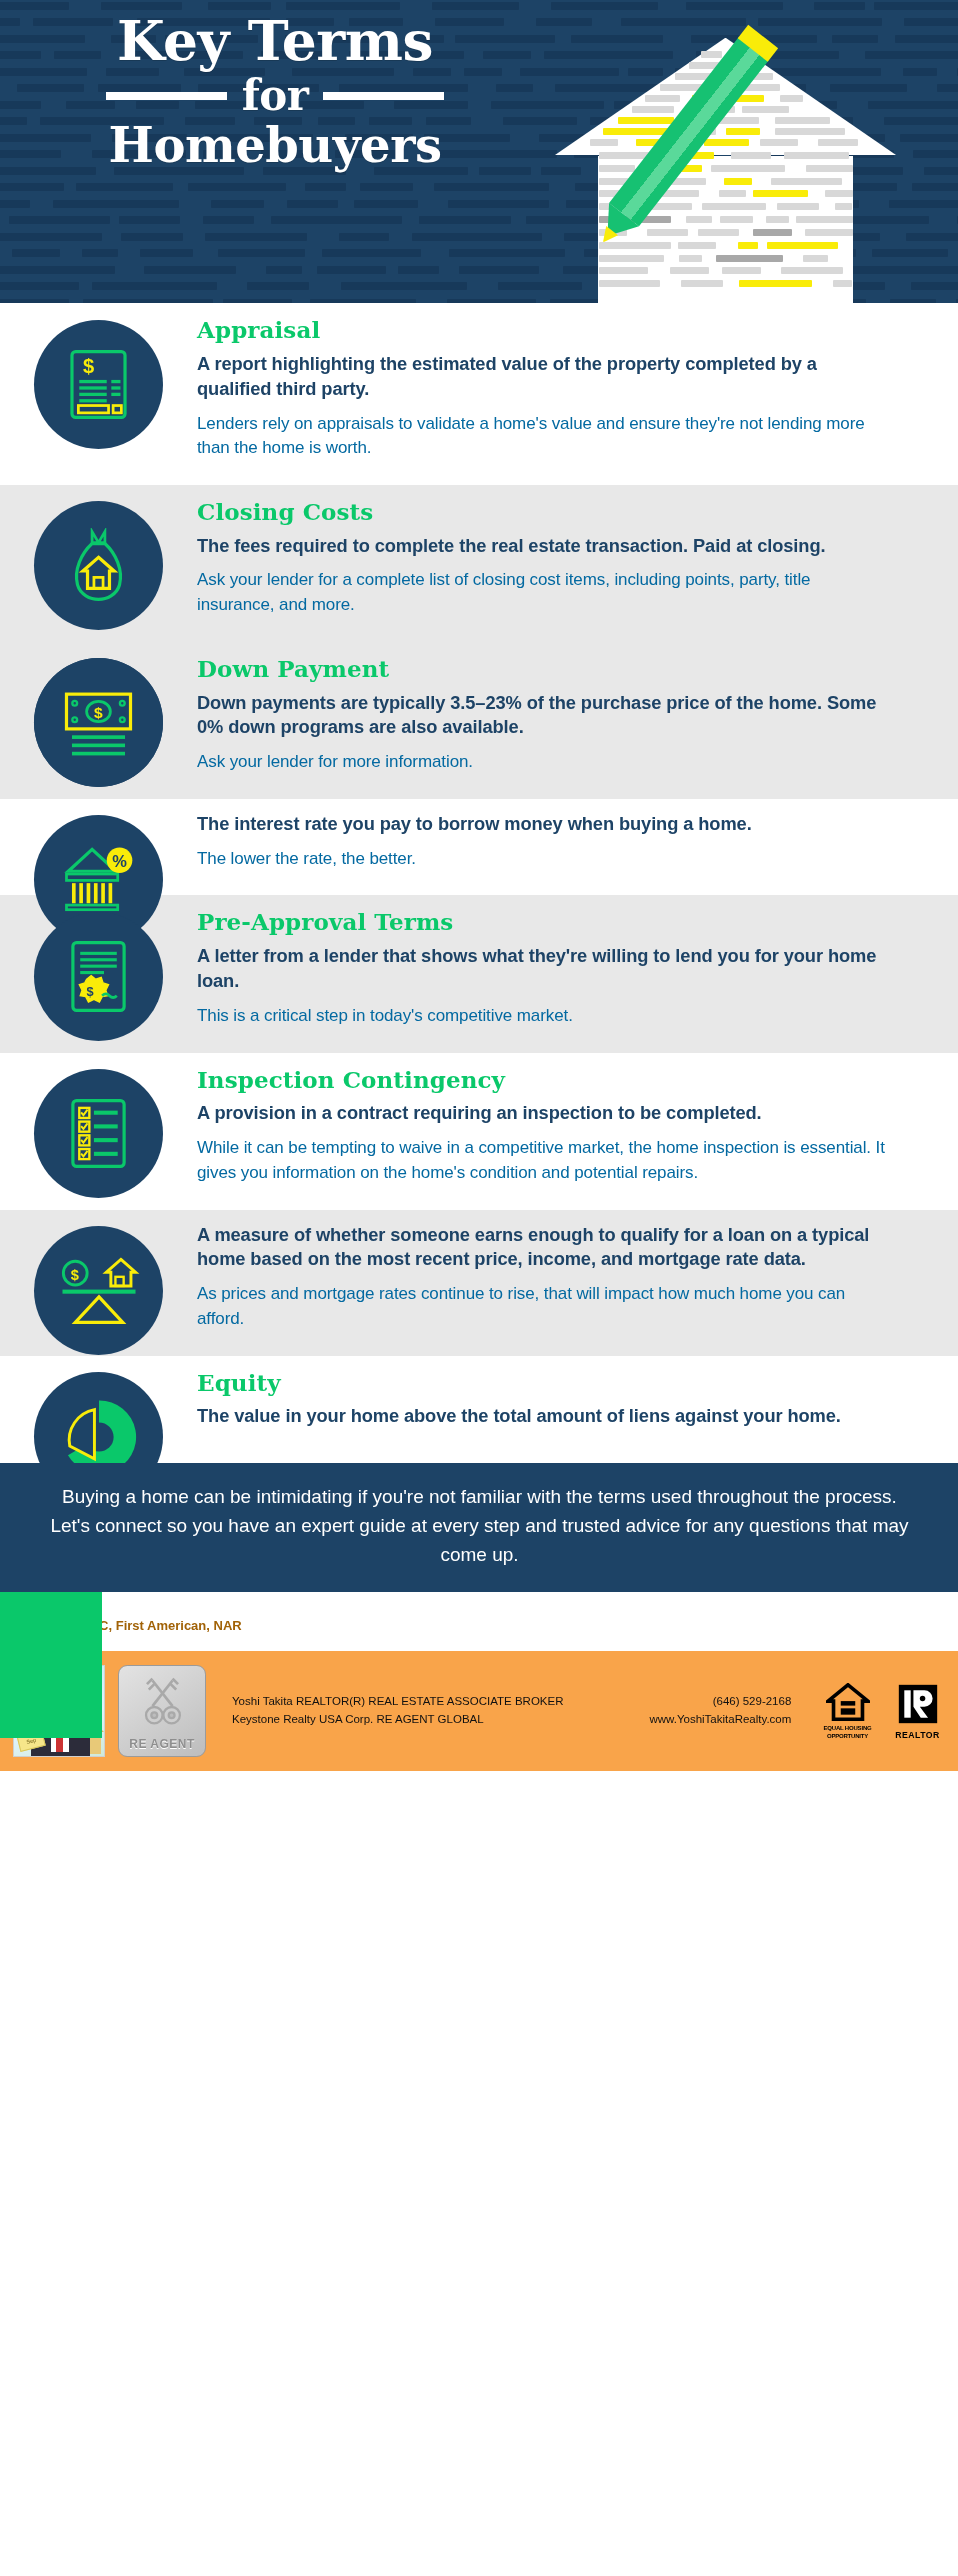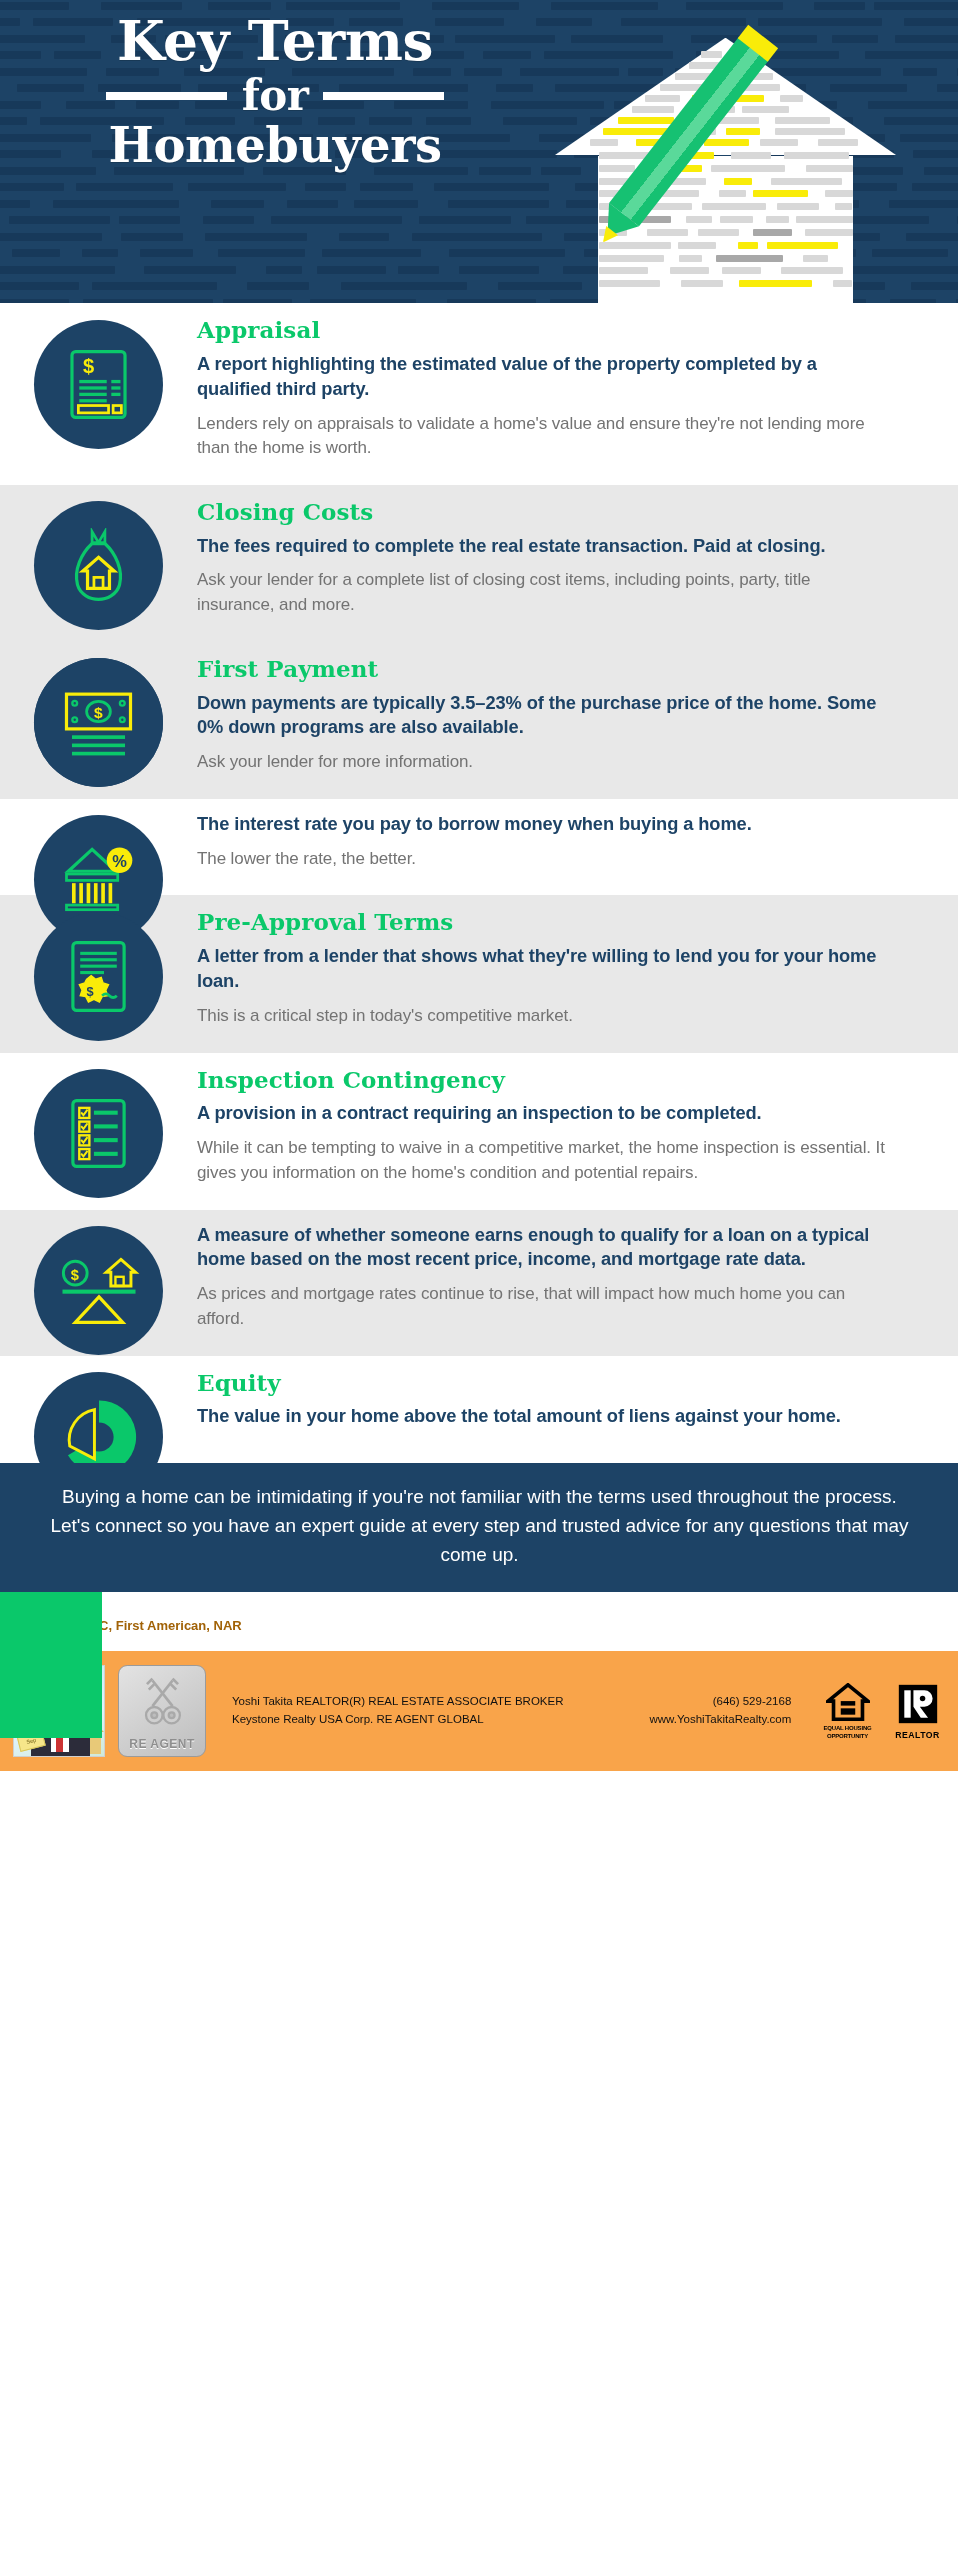--- a/index.html
+++ b/index.html
@@ -101,21 +101,21 @@
   }
   .term-title {
     color:#0ac86a; font-family:"DejaVu Serif", serif; font-weight:700;
     font-size:23px; letter-spacing:0.1px; line-height:1.2; margin-bottom:8.2px;
   }
   .term-def {
     color:#1d4366; font-size:18.3px; font-weight:700; line-height:1.36;
     margin-bottom:10px; letter-spacing:-0.1px;
   }
   .term-note {
-    color:#737373; font-size:17px; font-weight:400; line-height:1.45;
+    color:#0369a1; font-size:17px; font-weight:400; line-height:1.45;
     letter-spacing:-0.1px;
   }
 
   
   .cta {
     position:relative; z-index:3; background:#1d4366; color:#ffffff;
     padding:20px 48px 22px 48px; text-align:center;
   }
   .cta p { font-size:19px; line-height:1.52; font-weight:400; }
 
@@ -570,21 +570,21 @@
       </g>
       <g fill="#0ac86a">
         <rect x="14" y="55" width="58" height="4"></rect>
         <rect x="14" y="64" width="58" height="4"></rect>
         <rect x="14" y="73" width="58" height="4"></rect>
       </g>
     </svg>
         </div>
       </div>
       <div class="text-col">
-        <div class="term-title">First Payment</div>
+        <div class="term-title">Down Payment</div>
         <div class="term-def">Down payments are typically 3.5–23% of the purchase price of the home. Some 0% down programs are also available.</div>
         <div class="term-note">Ask your lender for more information.</div>
       </div>
     </div>
     <div class="row plain">
       <div class="row-band"></div>
       <div class="icon-col">
         <div class="icon-circle">
 
     <svg width="79" height="75" viewBox="0 0 86 82">

